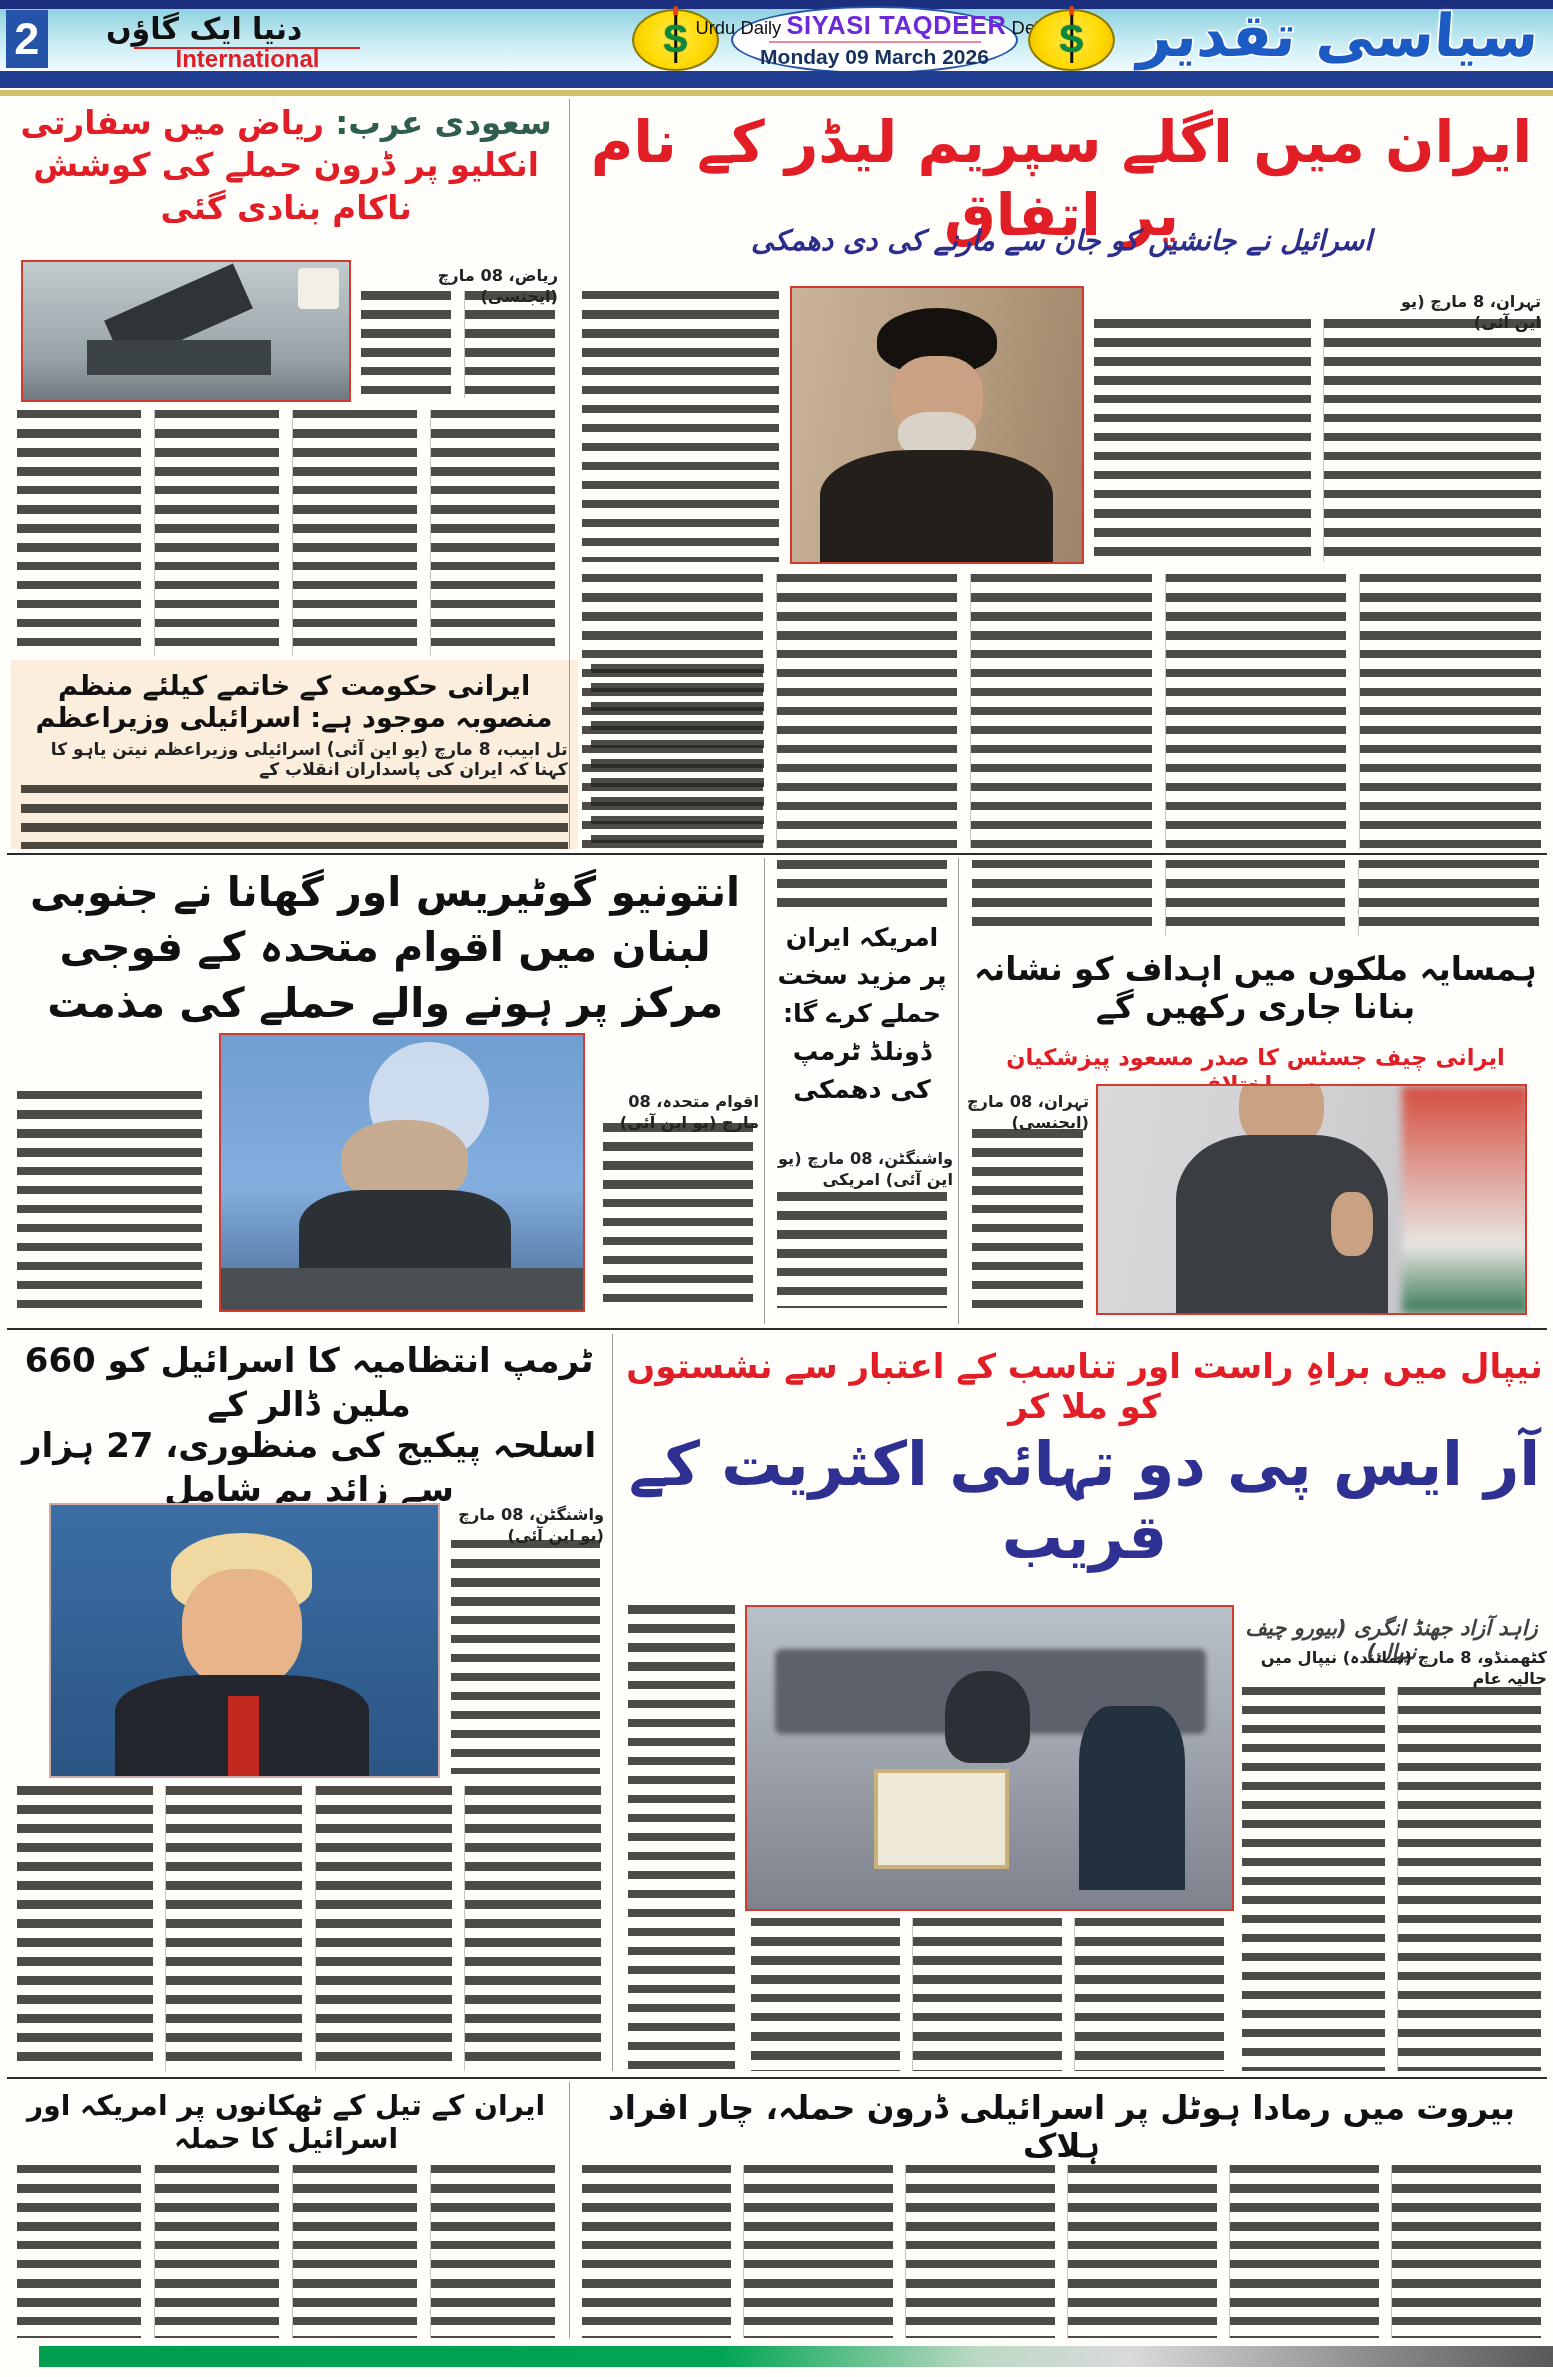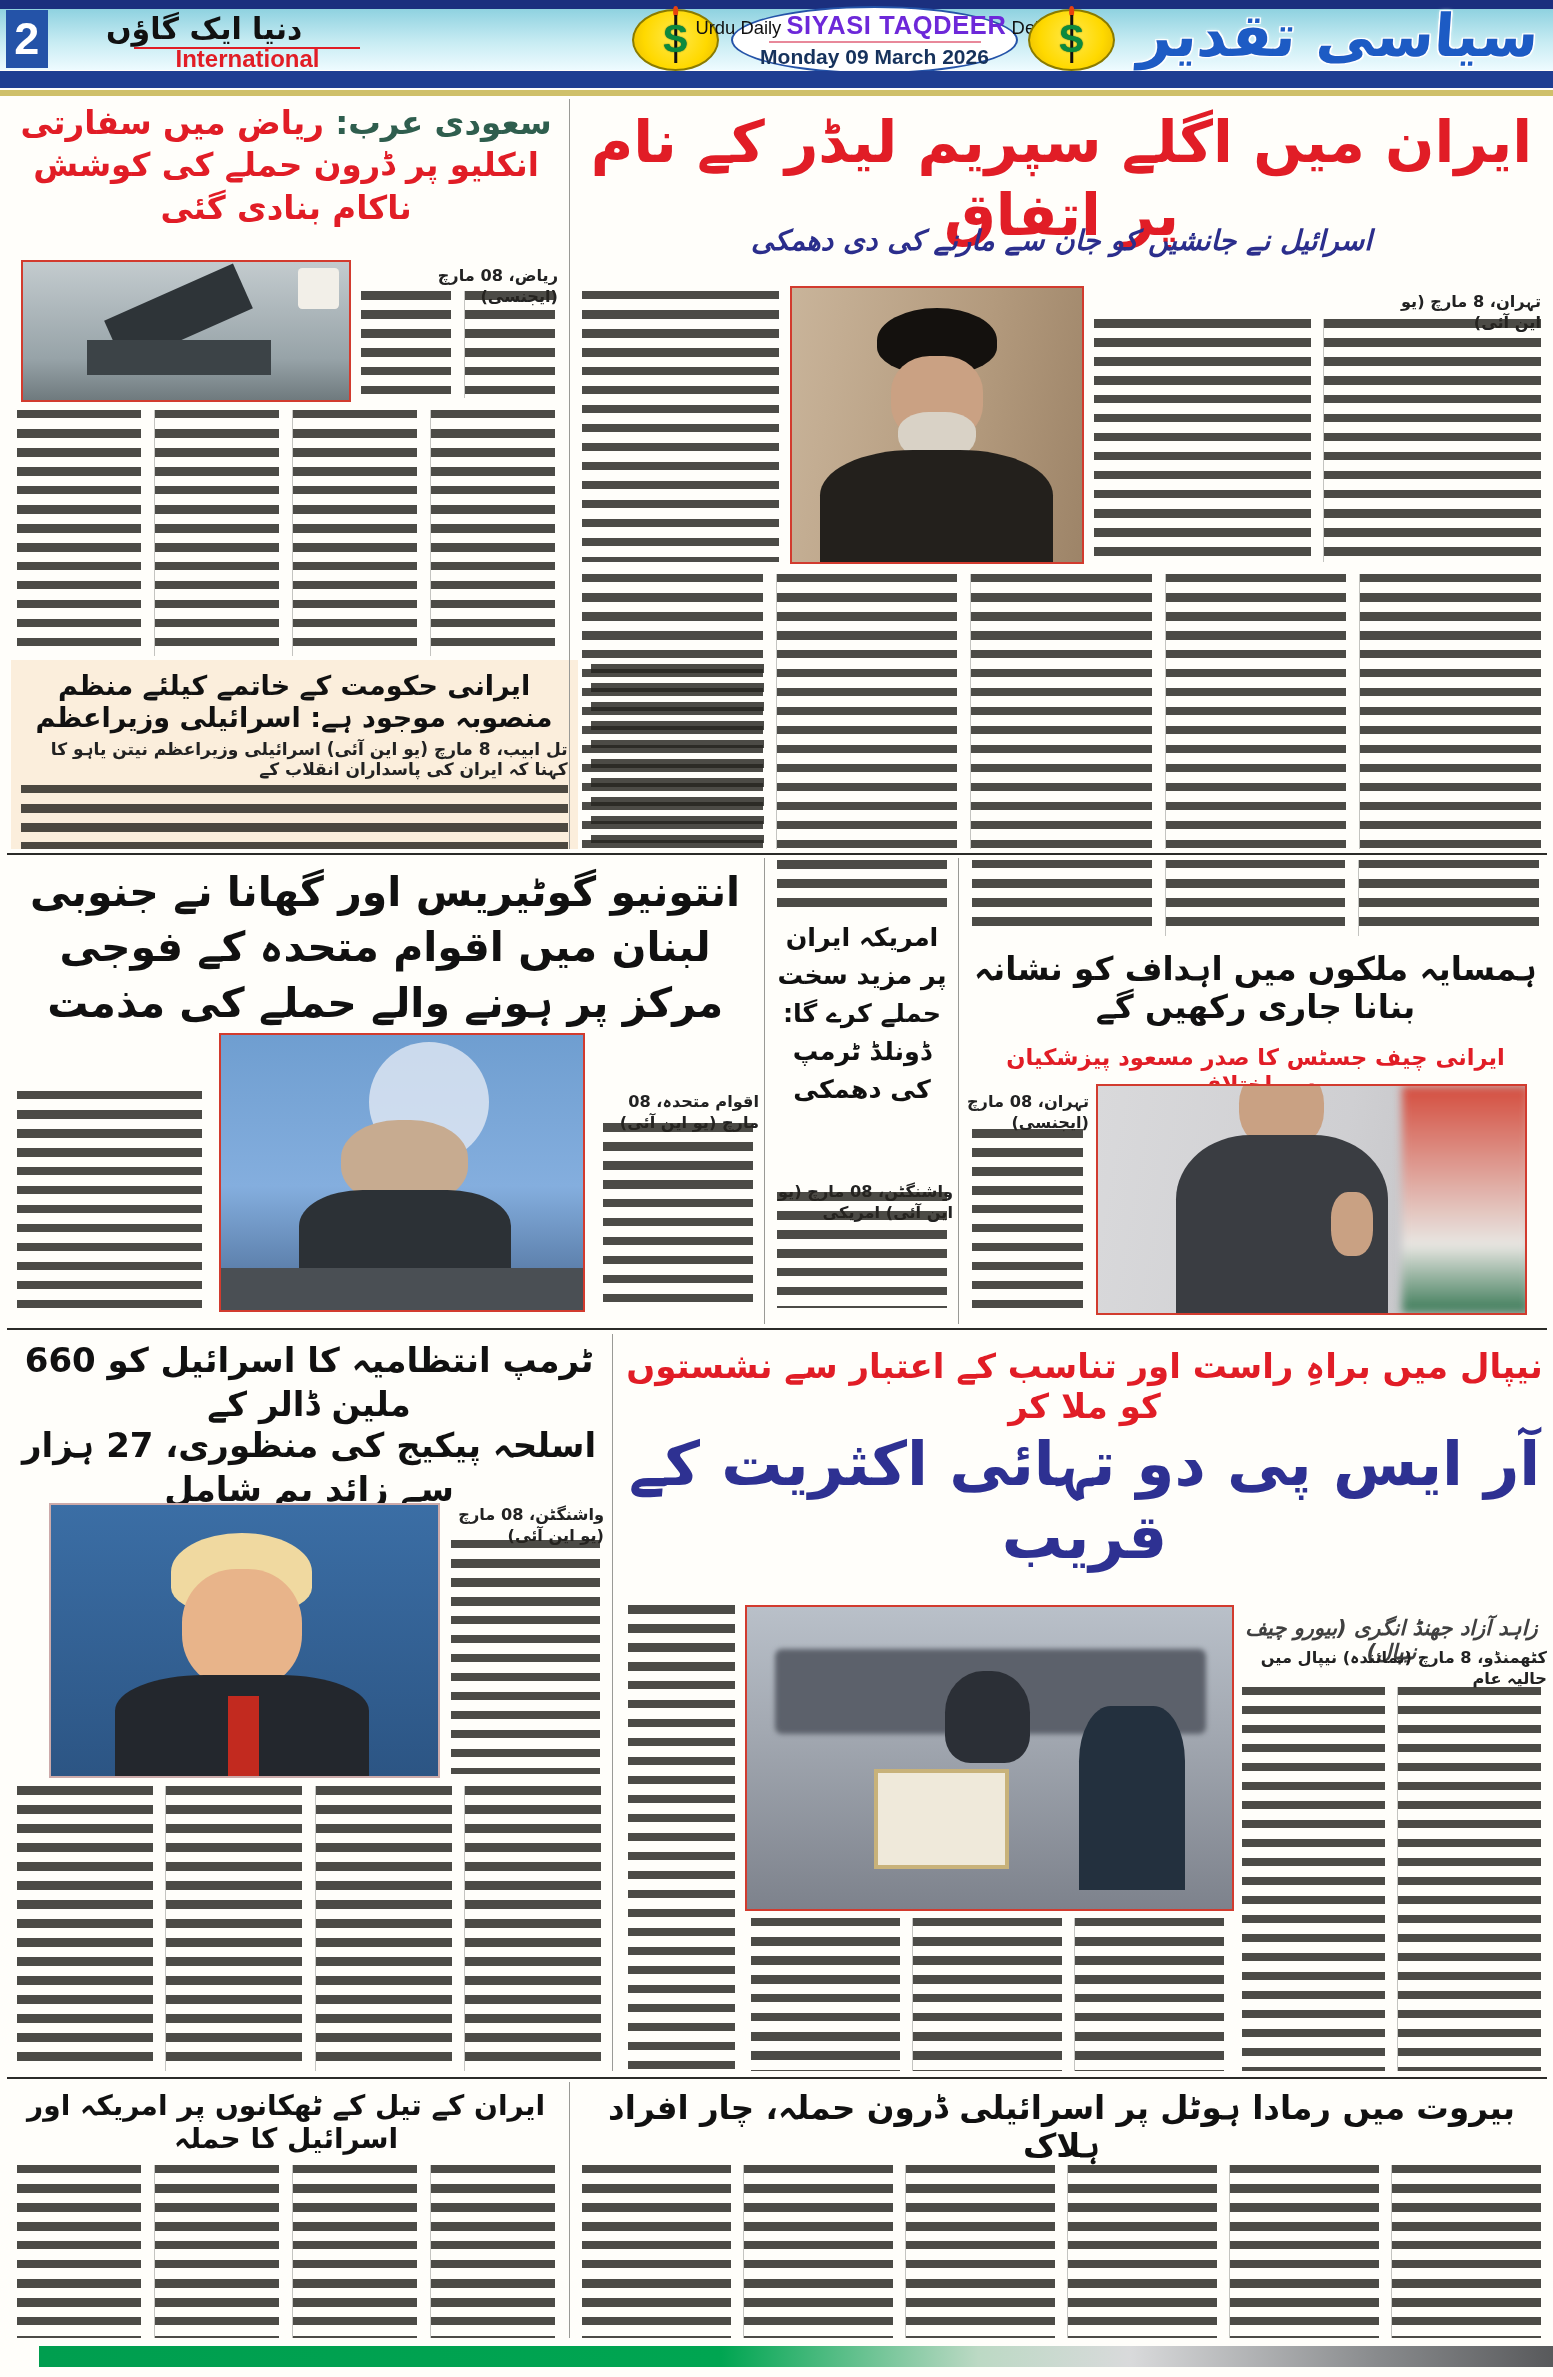--- a/index.html
+++ b/index.html
@@ -162,21 +162,21 @@
   </div>
   <div class="abs cols" style="left:597px;top:1123px;width:162px;height:185px;">
     <div class="col greek"></div>
   </div>
 
   <div class="abs vr" style="left:764px;top:858px;height:466px;"></div>
   <div class="abs cols" style="left:771px;top:860px;width:182px;height:49px;">
     <div class="col greek"></div>
   </div>
   <div class="abs urdu headline black" style="left:771px;top:918px;width:182px;font-size:25.4px;line-height:1.5;">امریکہ ایران پر مزید سخت حملے کرے گا: ڈونلڈ ٹرمپ کی دھمکی</div>
-  <div class="abs urdu dateline" style="left:771px;top:1148px;width:182px;margin-top:33px;">واشنگٹن، 08 مارچ (یو این آئی) امریکی</div>
+  <div class="abs urdu dateline" style="left:771px;top:1148px;width:182px;">واشنگٹن، 08 مارچ (یو این آئی) امریکی</div>
   <div class="abs cols" style="left:771px;top:1192px;width:182px;height:116px;">
     <div class="col greek"></div>
   </div>
 
   <div class="abs vr" style="left:958px;top:858px;height:466px;"></div>
   <div class="abs cols" style="left:966px;top:860px;width:579px;height:76px;">
     <div class="col greek"></div>
     <div class="col greek"></div>
     <div class="col greek"></div>
   </div>

